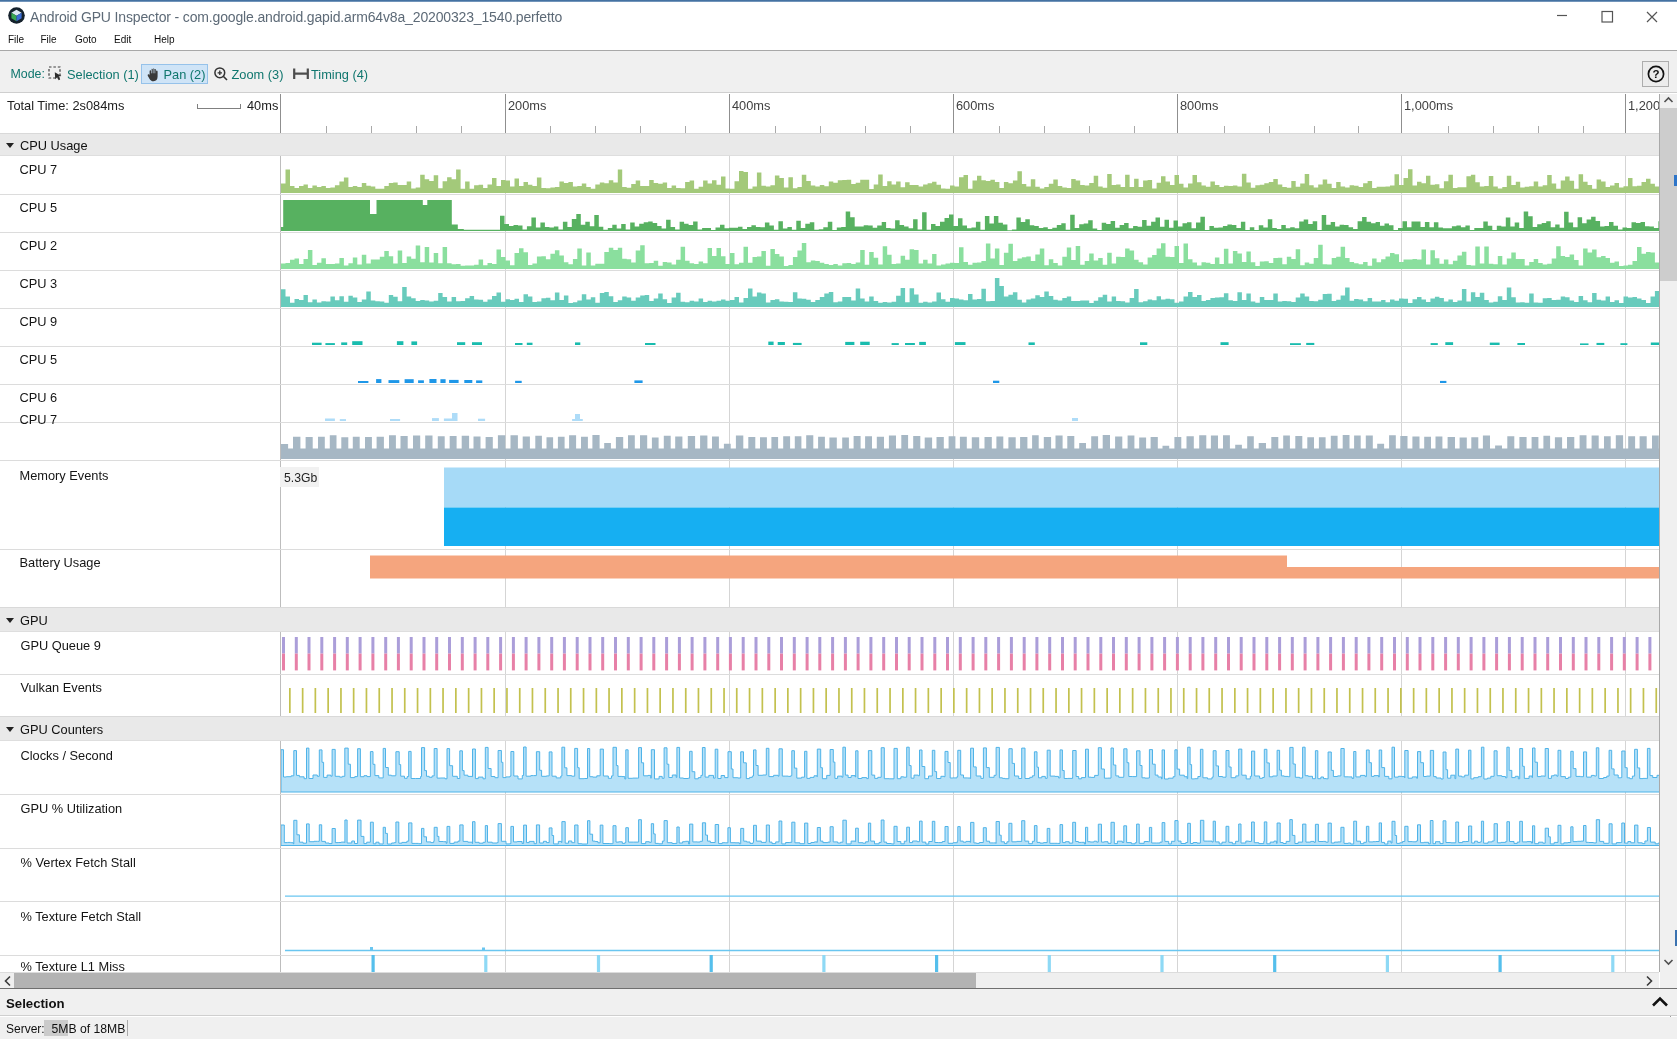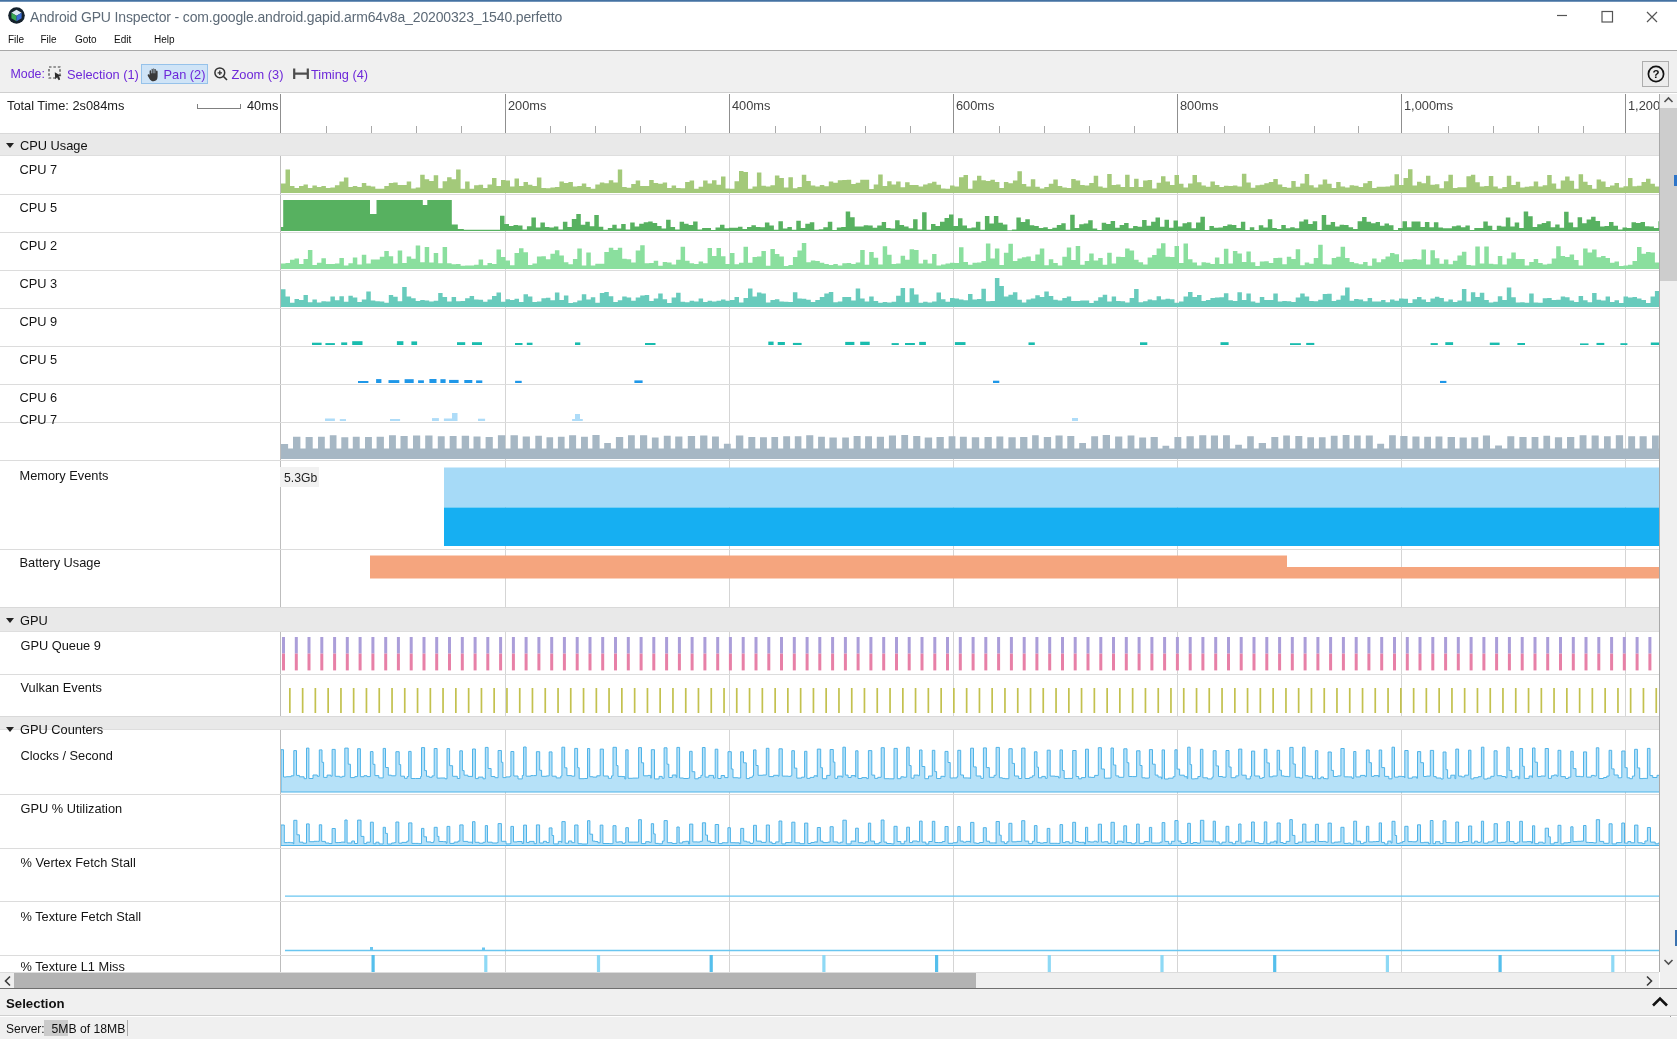--- a/index.html
+++ b/index.html
@@ -2,21 +2,21 @@
 <html><head><meta charset="utf-8"><style>
 *{margin:0;padding:0;box-sizing:border-box}
 html,body{width:1677px;height:1039px;overflow:hidden;font-family:"Liberation Sans",sans-serif;background:#fff;position:relative}
 .abs{position:absolute}
 .rt{position:absolute;font-size:12.8px;color:#404040}
 .tl{position:absolute;font-size:12.8px;color:#151515;white-space:nowrap}
 .hdr{position:absolute;left:0;width:1659px;height:23px;background:#e9e9e9;border-top:1px solid #d9d9d9;border-bottom:1px solid #dedede}
 .hdrt{position:absolute;left:20px;top:3.5px;font-size:12.8px;color:#111}
 .tri{position:absolute;left:6px;top:8.5px;width:0;height:0;border-left:4.5px solid transparent;border-right:4.5px solid transparent;border-top:5px solid #222}
 .mi{position:absolute;top:34px;font-size:10px;color:#101010}
-.tbt{position:absolute;top:66.5px;font-size:12.8px;color:#6d28d9}
+.tbt{position:absolute;top:66.5px;font-size:12.8px;color:#0f766e}
 </style></head><body>
 <div class="abs" style="left:0;top:0;width:1677px;height:2px;background:linear-gradient(#2e6195,#87a5c6)"></div>
 <svg class="abs" style="left:8px;top:7px" width="17" height="17" viewBox="0 0 17 17">
 <circle cx="8.5" cy="8.5" r="8.3" fill="#15212c"></circle>
 <polygon points="8.5,2.7 13.6,5.7 8.5,8.7 3.4,5.7" fill="#dde8f3"></polygon>
 <polygon points="3.4,5.7 8.5,8.7 8.5,14.3 3.4,11.3" fill="#38a651"></polygon>
 <polygon points="13.6,5.7 8.5,8.7 8.5,14.3 13.6,11.3" fill="#3c6dd4"></polygon>
 </svg>
 <div class="abs" style="left:30px;top:8.8px;font-size:14px;color:#5d6a77;letter-spacing:-0.15px">Android GPU Inspector - com.google.android.gapid.arm64v8a_20200323_1540.perfetto</div>
 <svg class="abs" style="left:1552px;top:8px" width="112" height="18" viewBox="0 0 112 18">
@@ -108,21 +108,21 @@
 <div style="position:absolute;left:1537.9px;top:126px;width:1px;height:7px;background:#a9a9a9"></div>
 <div style="position:absolute;left:1582.8px;top:126px;width:1px;height:7px;background:#a9a9a9"></div>
 <div class="hdr" style="top:133px;height:22.5px">
     <div class="tri"></div>
     <div class="hdrt">CPU Usage</div>
   </div>
 <div class="hdr" style="top:607px;height:25px">
     <div class="tri" style="top:9.5px"></div>
     <div class="hdrt" style="top:5px">GPU</div>
   </div>
-<div class="hdr" style="top:716px;height:14px">
+<div class="hdr" style="top:716px;height:25px">
     <div class="tri" style="top:9.5px"></div>
     <div class="hdrt" style="top:5px">GPU Counters</div>
   </div>
 <div style="position:absolute;left:0;top:194px;width:1659px;height:1px;background:#dcdcdc"></div>
 <div style="position:absolute;left:0;top:232px;width:1659px;height:1px;background:#dcdcdc"></div>
 <div style="position:absolute;left:0;top:270px;width:1659px;height:1px;background:#dcdcdc"></div>
 <div style="position:absolute;left:0;top:308px;width:1659px;height:1px;background:#dcdcdc"></div>
 <div style="position:absolute;left:0;top:346px;width:1659px;height:1px;background:#dcdcdc"></div>
 <div style="position:absolute;left:0;top:384px;width:1659px;height:1px;background:#dcdcdc"></div>
 <div style="position:absolute;left:0;top:422px;width:1659px;height:1px;background:#dcdcdc"></div>

